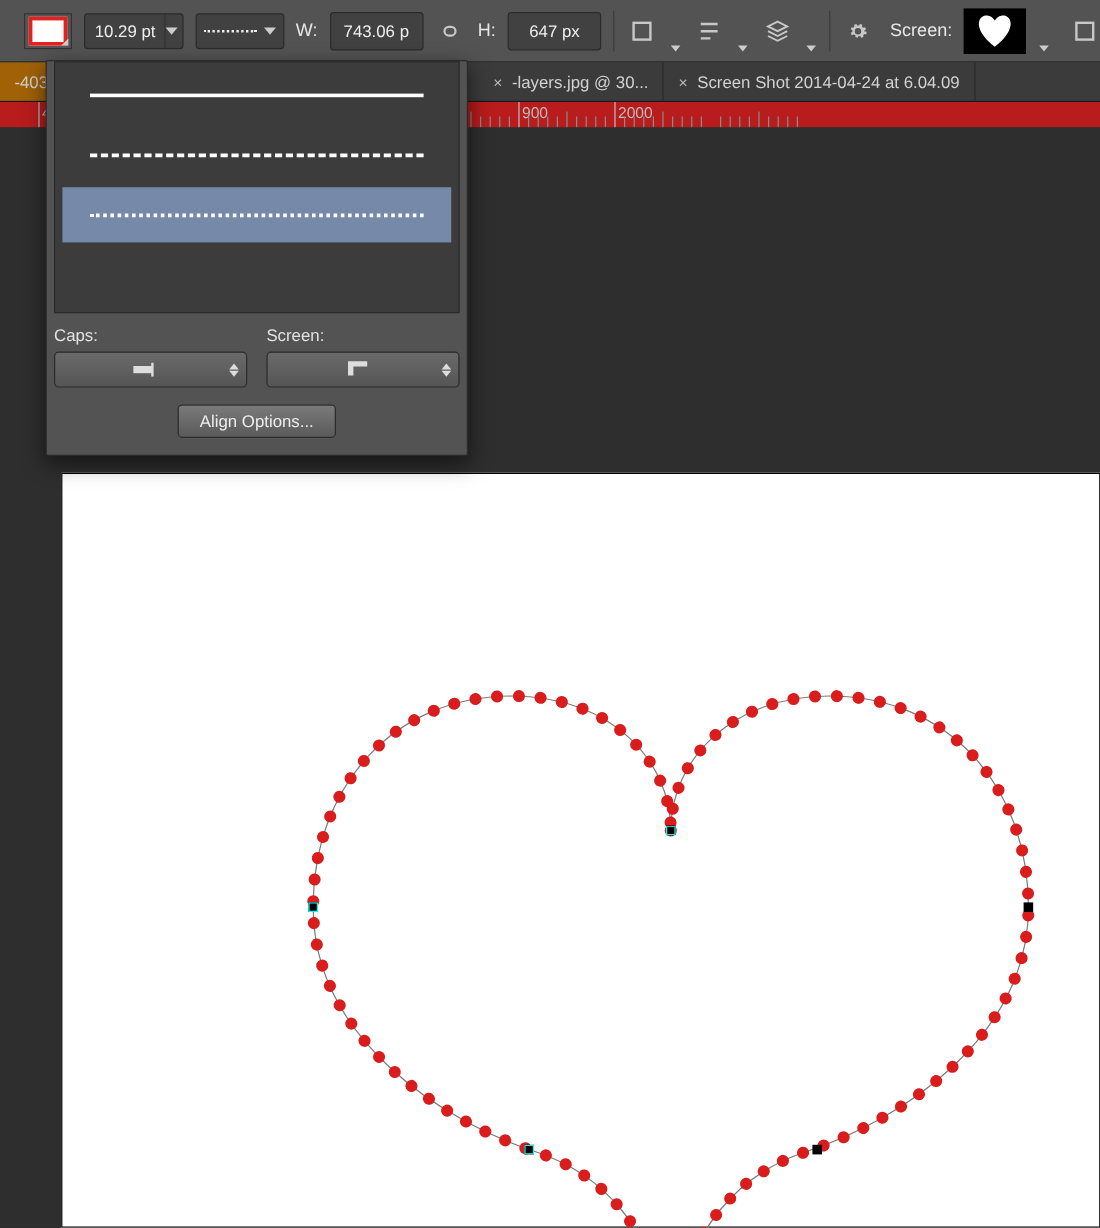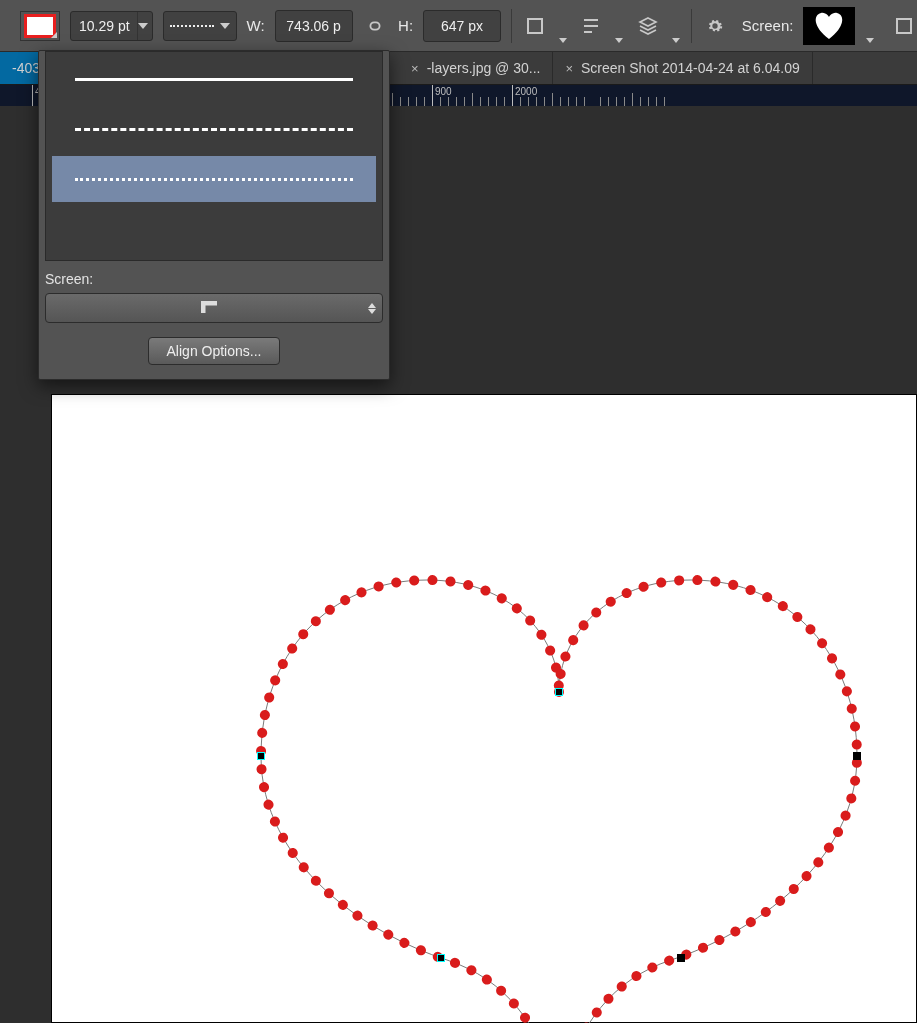--- a/index.html
+++ b/index.html
@@ -18,24 +18,24 @@
 .icon-btn{width:28px;height:28px;display:flex;align-items:center;justify-content:center;color:#c9c9c9;cursor:pointer}
 .divider{width:1px;height:34px;background:#3a3a3a}
 .shape-label{font-size:15px;color:#e8e8e8;margin-left:4px}
 .shape-swatch{width:56px;height:38px;background:#000;display:flex;align-items:center;justify-content:center;cursor:pointer}
 .shape-swatch svg{width:44px;height:34px}
 .small-caret-btn{width:12px;height:38px;display:flex;align-items:flex-end;justify-content:center;padding-bottom:3px}
 .small-caret-btn .t{width:0;height:0;border-left:4px solid transparent;border-right:4px solid transparent;border-top:5px solid #ccc}
 
 .tab-bar{height:32px;background:#3b3b3b;display:flex;align-items:stretch;border-bottom:1px solid #1a1a1a}
 .tab{display:flex;align-items:center;padding:0 12px;color:#d2d2d2;font-size:14px;border-right:1px solid #2a2a2a;cursor:pointer;white-space:nowrap}
-.tab.active{background:#0369a1}
+.tab.active{background:#a16207}
 .tab .x{margin-right:8px;color:#bbb;font-size:13px}
 
-.ruler{height:22px;background:#0f172a;border-bottom:1px solid #1f1f1f;position:relative;font-size:10px;color:#bdbdbd;overflow:hidden}
+.ruler{height:22px;background:#b91c1c;border-bottom:1px solid #1f1f1f;position:relative;font-size:13px;color:#bdbdbd;overflow:hidden}
 .ruler .major{position:absolute;top:0;height:22px;border-left:1px solid #bdbdbd}
 .ruler .major span{position:absolute;top:1px;left:2px}
 .ruler .minor{position:absolute;top:12px;height:10px;border-left:1px solid #8a8a8a}
 
 .workspace{position:absolute;left:0;top:106px;right:0;bottom:0;background:#2e2e2e}
 .canvas{position:absolute;left:51px;top:288px;right:0;bottom:0;background:#fff;box-shadow:0 0 0 1px #000 inset}
 .canvas svg{position:absolute;left:0;top:0}
 
 .flyout{position:absolute;left:38px;top:50px;width:350px;background:#535353;border:1px solid #2b2b2b;box-shadow:0 6px 18px rgba(0,0,0,.55);z-index:10;border-radius:2px}
 .fly-head{display:flex;align-items:center;justify-content:space-between;height:34px;padding:0 10px;font-size:15px;color:#e7e7e7}
@@ -291,20 +291,35 @@
     <div class="stroke-row stroke-dashed">
         <div class="line"></div>
       </div>
     <div class="stroke-row stroke-dotted sel">
         <div class="line"></div>
       </div>
     <div class="stroke-row"></div>
   </div>
   <div class="fly-row">
     <div class="fly-col">
+      <label>Caps:</label>
+      <div class="dd-btn">
+        <span class="icon">
+            <svg width="22" height="12" viewBox="0 0 22 12">
+              <rect x="0" y="3" width="16" height="6" fill="#ddd"></rect>
+              <line x1="16" y1="0" x2="16" y2="12" stroke="#ddd" stroke-width="2"></line>
+            </svg>
+          </span>
+        <span class="dd-arrows">
+            <span class="up"></span>
+            <span class="dn"></span>
+          </span>
+      </div>
+    </div>
+    <div class="fly-col">
       <label>Screen:</label>
       <div class="dd-btn">
         <span class="icon">
             <svg width="18" height="14" viewBox="0 0 18 14">
               <path d="M2 12V2h14" fill="none" stroke="#ddd" stroke-width="5"></path>
             </svg>
           </span>
         <span class="dd-arrows">
             <span class="up"></span>
             <span class="dn"></span>

